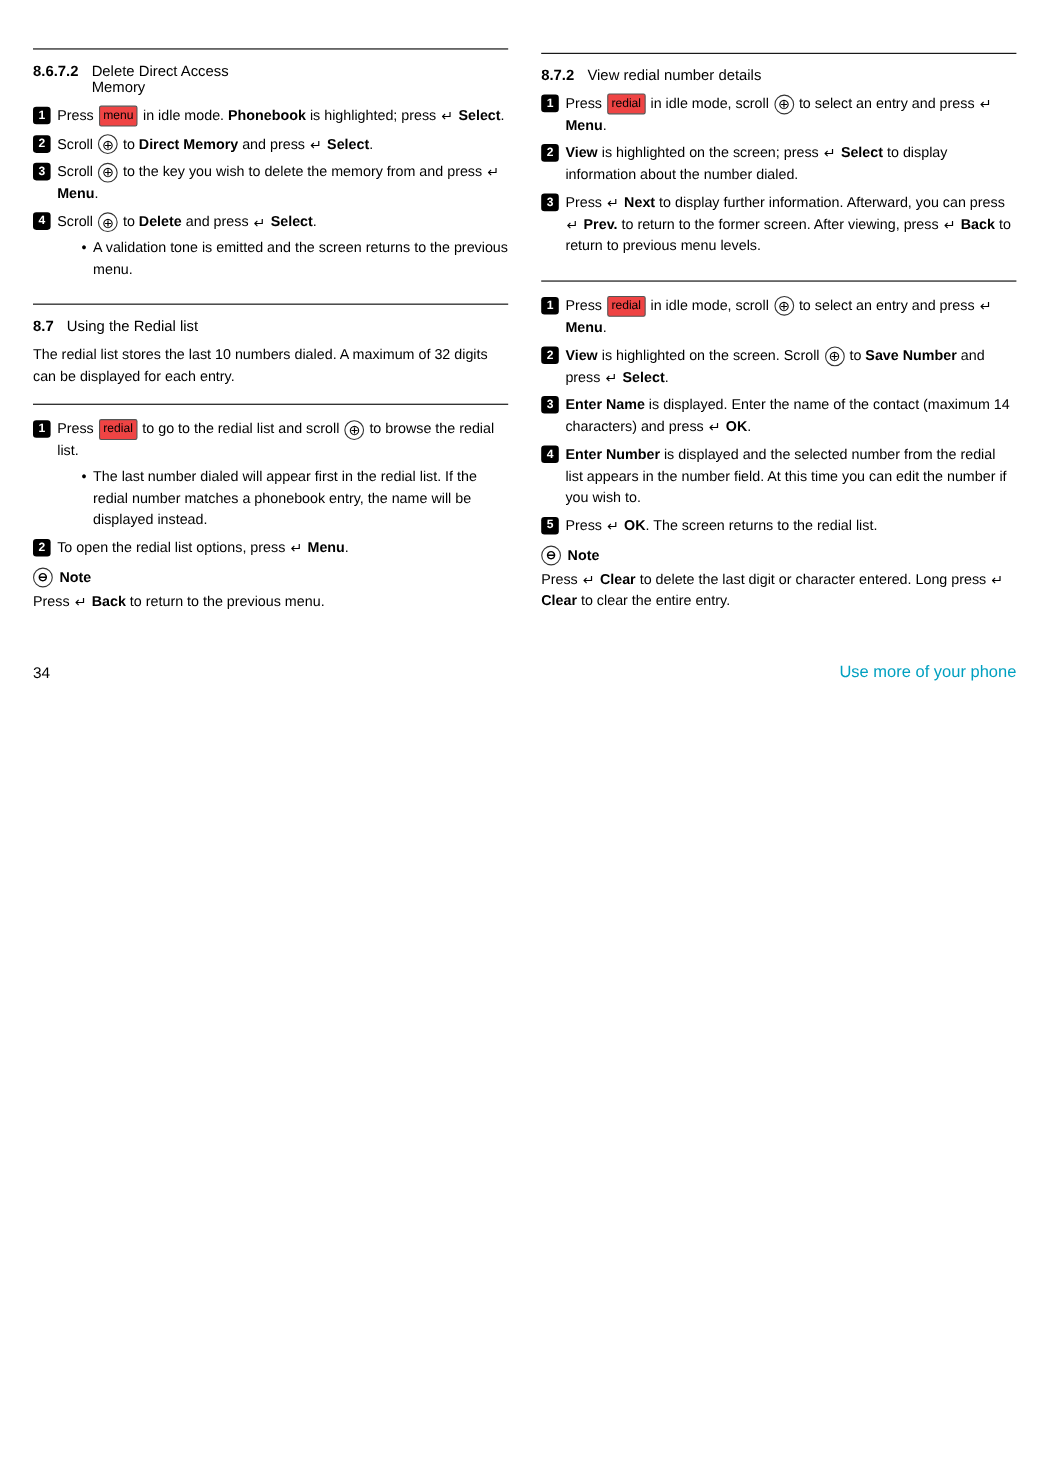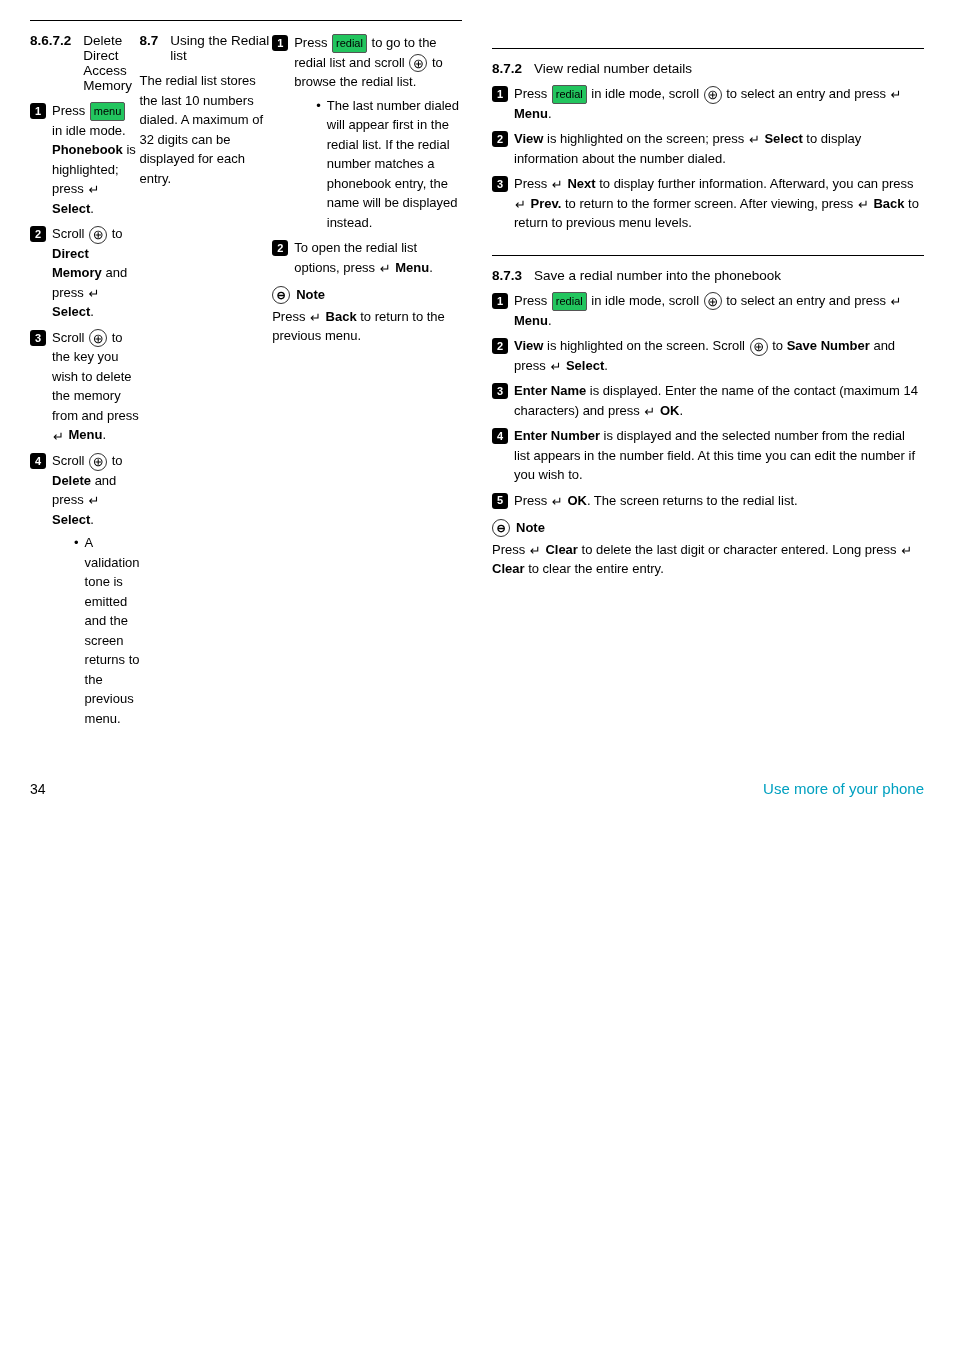--- a/index.html
+++ b/index.html
@@ -13,22 +13,23 @@
       padding: 20px 30px;
     }
     .page-container {
       display: flex;
       gap: 30px;
       width: 100%;
     }
     .left-col {
       flex: 1;
       display: flex;
-      flex-direction: row;
+      flex-direction: column;
       gap: 0;
+      margin-top: 24px;
     }
     .right-col {
       flex: 1;
       display: flex;
       flex-direction: column;
       gap: 0;
       margin-top: 28px;
     }
     .section {
       border-top: 1.5px solid #000;
@@ -91,21 +92,21 @@
     .bullet-dot {
       flex-shrink: 0;
     }
     
     .key-btn {
       display: inline-block;
       border: 1px solid #555;
       border-radius: 2px;
       padding: 0px 3px;
       font-size: 11px;
-      background: #22c55e;
+      background: #ef4444;
       vertical-align: middle;
       margin: 0 1px;
     }
     
     .icon-scroll {
       display: inline-flex;
       align-items: center;
       justify-content: center;
       width: 18px;
       height: 18px;
@@ -277,24 +278,20 @@
           </li>
           <li class="step-item">
             <span class="step-num">3</span>
             <span class="step-content">Press <span class="icon-select">↵</span> <b>Next</b> to display further information. Afterward, you can press <span class="icon-select">↵</span> <b>Prev.</b> to return to the former screen. After viewing, press <span class="icon-back">↵</span> <b>Back</b> to return to previous menu levels.</span>
           </li>
         </ul>
       </div>
     </div>
 
     <div class="section">
-      <div class="section-title">
-        <span class="section-num">8.7.3</span>
-        <span class="section-name">Save a redial number into the phonebook</span>
-      </div>
       <div class="section-body">
         <ul class="step-list">
           <li class="step-item">
             <span class="step-num">1</span>
             <span class="step-content">Press <span class="key-btn">redial</span> in idle mode, scroll <span class="icon-scroll"></span> to select an entry and press <span class="icon-select">↵</span> <b>Menu</b>.</span>
           </li>
           <li class="step-item">
             <span class="step-num">2</span>
             <span class="step-content"><b>View</b> is highlighted on the screen. Scroll <span class="icon-scroll"></span> to <b>Save Number</b> and press <span class="icon-select">↵</span> <b>Select</b>.</span>
           </li>

